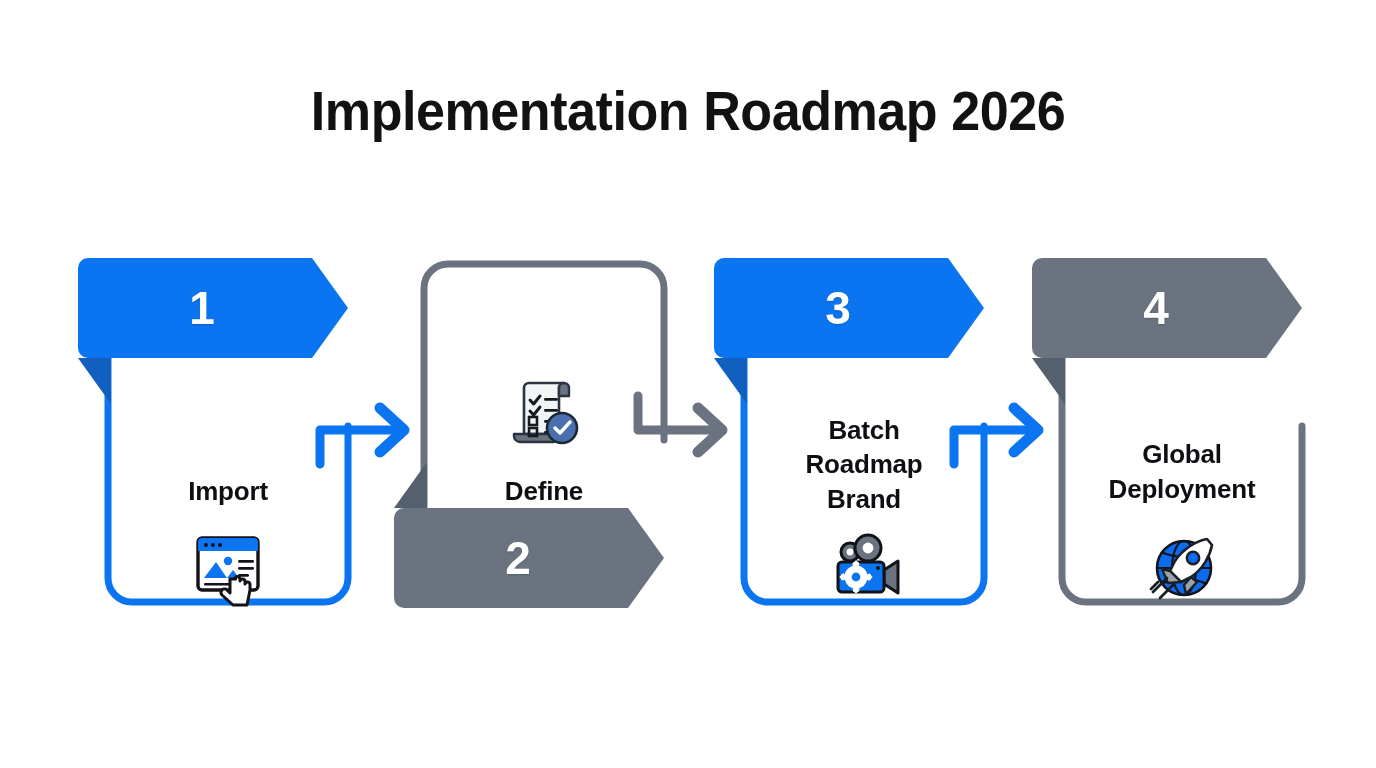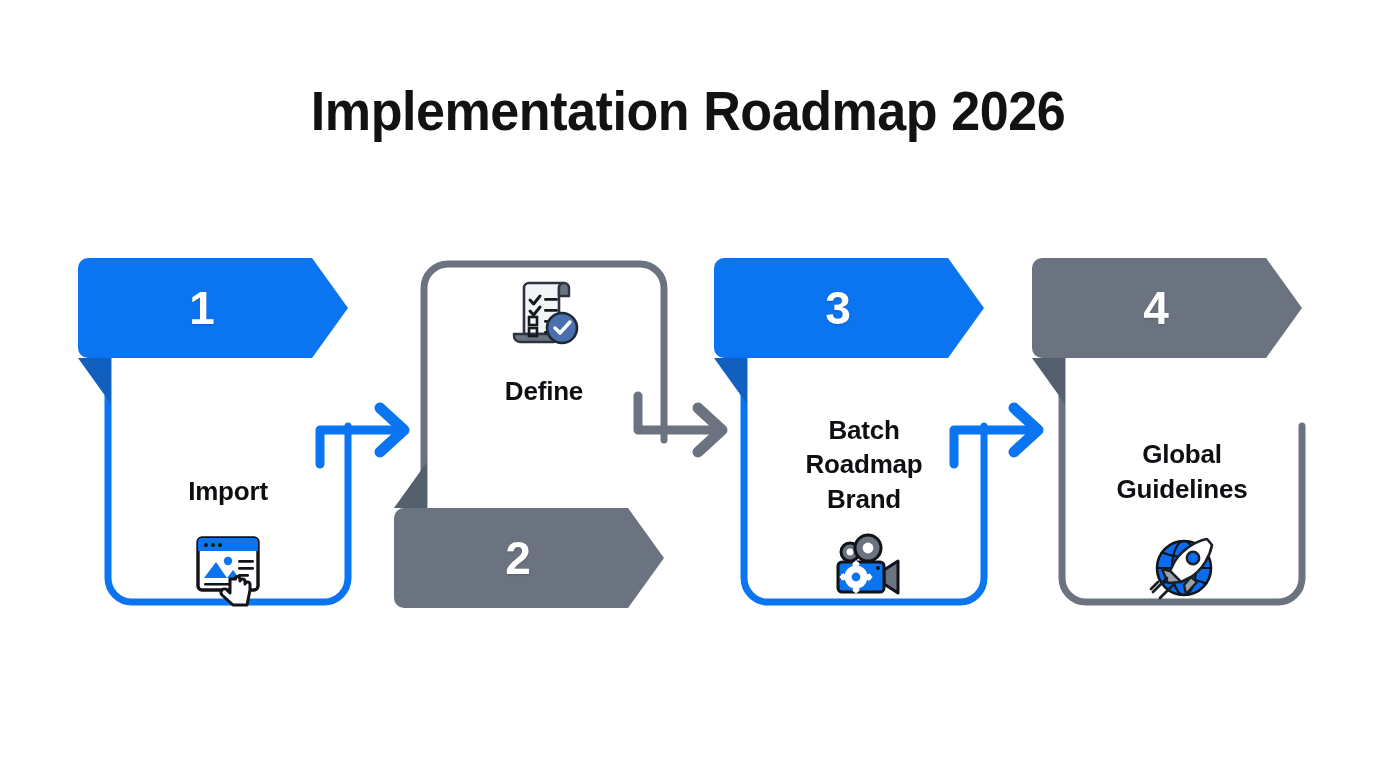--- a/index.html
+++ b/index.html
@@ -54,21 +54,21 @@
   .fold{position:absolute;width:33px;height:46px;}
   .fold.under-top{left:0;top:100px;}
   .fold.over-bottom{left:0;bottom:100px;}
 
   
   .card-body{
     position:absolute;left:0;width:300px;
     display:flex;flex-direction:column;align-items:center;
   }
   .card-body.layout-top{top:118px;height:232px;justify-content:flex-end;}
-  .card-body.layout-bottom{top:18px;height:232px;justify-content:flex-start;}
+  .card-body.layout-bottom{top:18px;height:232px;justify-content:flex-end;}
 
   .step-label{
     width:250px;text-align:center;
     font-size:26px;font-weight:bold;color:#0d0f12;
     line-height:1.32;letter-spacing:-.2px;
   }
   .step-icon{width:84px;height:78px;display:block;}
   .icon-wrap{display:flex;align-items:center;justify-content:center;}
 
   
@@ -249,21 +249,21 @@
       <div class="banner-shape">
         <svg width="270" height="100" viewBox="0 0 270 100" preserveAspectRatio="none">
           <path d="M10 0 L234 0 L270 50 L234 100 L10 100 A10 10 0 0 1 0 90 L0 10 A10 10 0 0 1 10 0 Z" fill="#6b7280"></path>
         </svg>
       </div>
       <div class="banner-num">4</div>
     </div>
     <div class="card-body layout-top sp-d">
       <div class="step-label">
         <div>Global</div>
-        <div>Guidelines</div>
+        <div>Deployment</div>
       </div>
       <div class="icon-wrap">
         <svg class="step-icon" viewBox="0 0 84 78">
           <circle cx="44" cy="38" r="27" fill="#0b6cf0" stroke="#111318" stroke-width="2.6"></circle>
           <g fill="none" stroke="#111318" stroke-width="2.2">
             <ellipse cx="44" cy="38" rx="12" ry="27"></ellipse>
             <path d="M17 38 L71 38"></path>
             <path d="M21 22 Q44 32 67 22"></path>
             <path d="M21 54 Q44 44 67 54"></path>
           </g>

